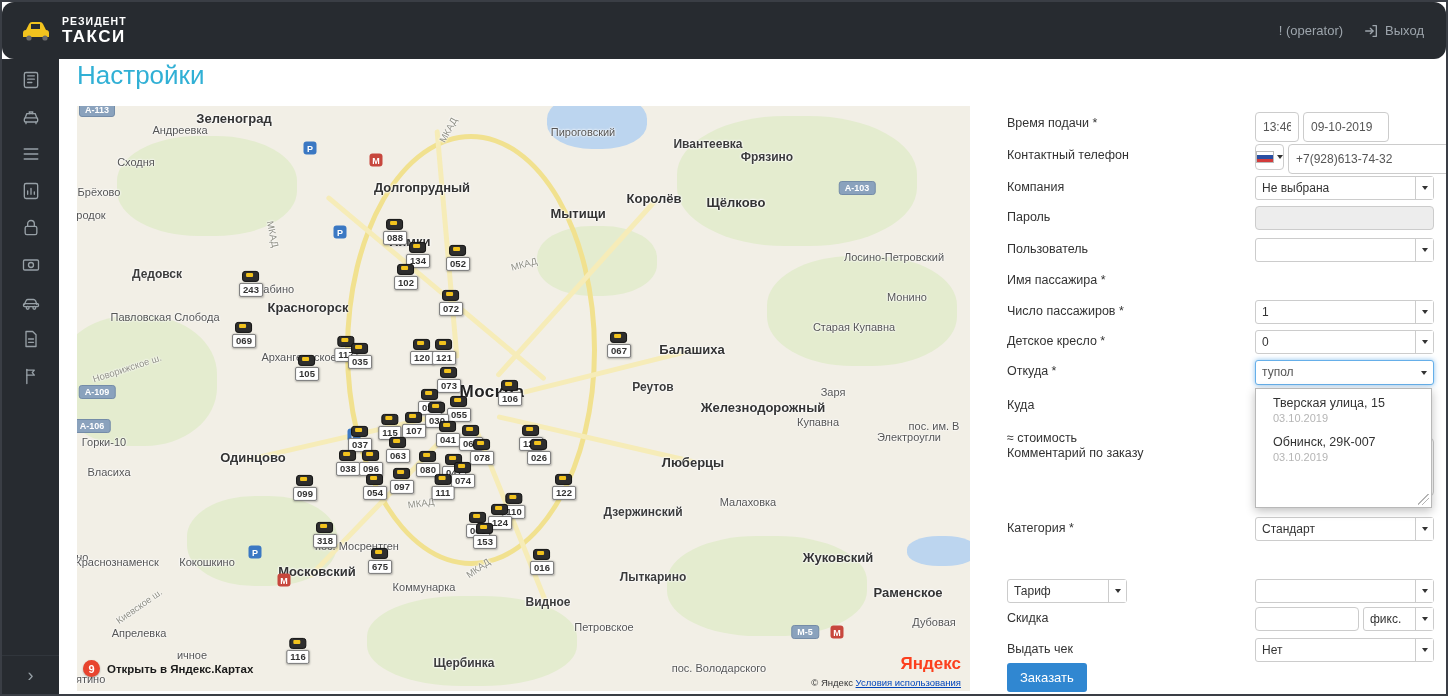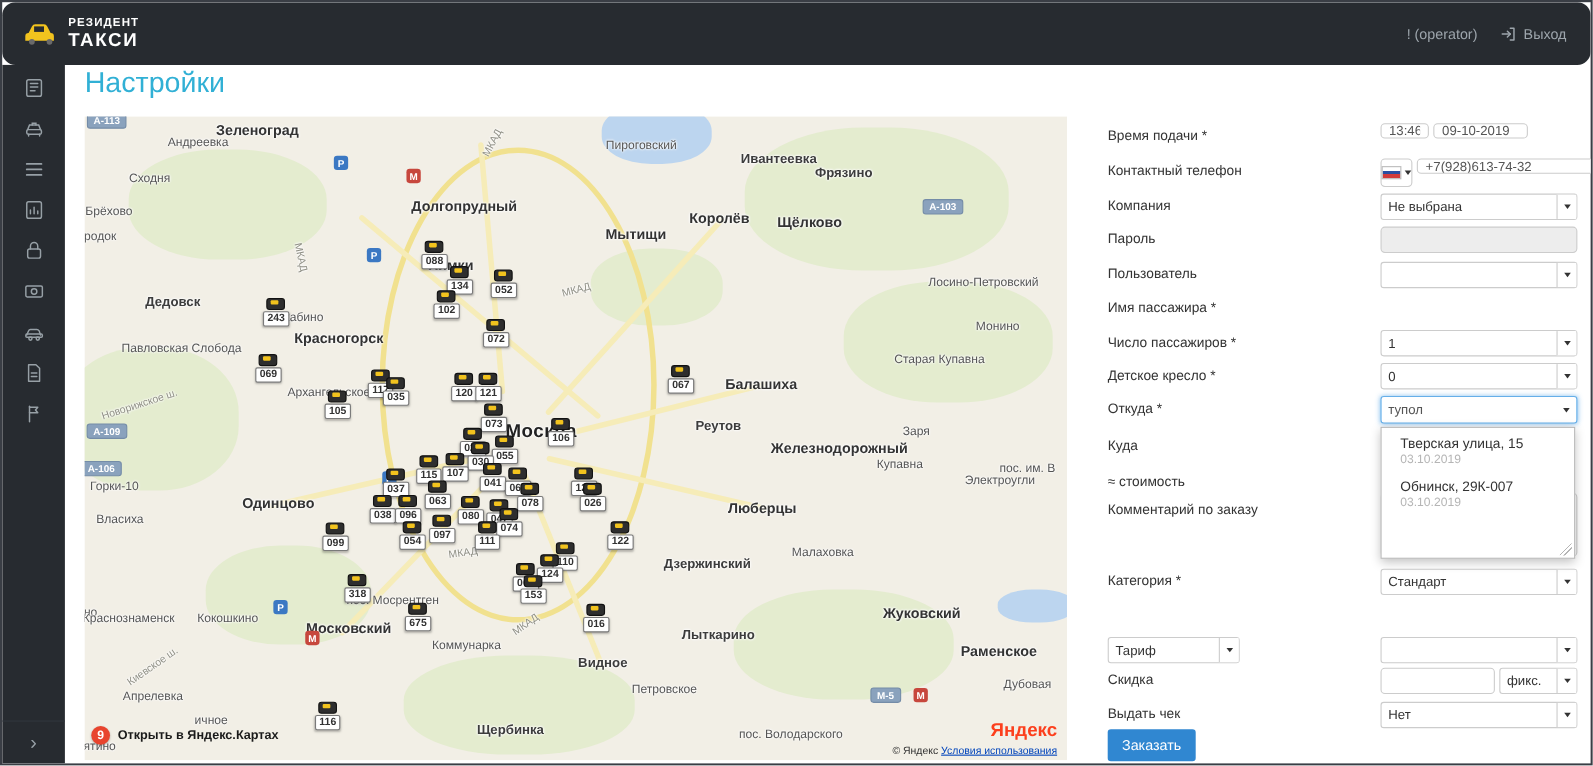--- a/index.html
+++ b/index.html
@@ -48,21 +48,21 @@
   .open-link{font-size:11.5px;font-weight:bold;color:#1a1a1a;cursor:pointer;}
   .map-logo{position:absolute;right:9px;top:548px;font-size:17px;font-weight:bold;color:#fc3f1d;z-index:6;}
   .map-copy{position:absolute;right:9px;top:571px;font-size:9.5px;color:#333;z-index:6;}
   .map-copy .terms{color:#0044bb;text-decoration:underline;cursor:pointer;}
 
   
   .panel{position:absolute;left:1005px;top:104px;width:427px;height:588px;z-index:10;}
   .frow{position:absolute;left:0;width:427px;height:28px;}
   .flabel{position:absolute;left:0;top:4px;font-size:12.5px;color:#333;white-space:nowrap;}
   .fctrl{position:absolute;left:248px;top:0;width:179px;display:flex;gap:4px;align-items:stretch;}
-  .inp{height:14px;border:1px solid #ccc;border-radius:4px;font-family:"Liberation Sans",sans-serif;font-size:12px;color:#555;padding:0 7px;box-sizing:border-box;background:#fff;}
+  .inp{height:30px;border:1px solid #ccc;border-radius:4px;font-family:"Liberation Sans",sans-serif;font-size:12px;color:#555;padding:0 7px;box-sizing:border-box;background:#fff;}
   .inp.h24{height:24px;}
   .inp.disabled{background:#ededed;}
   .select{display:flex;height:24px;border:1px solid #ccc;border-radius:3px;background:#fff;box-sizing:border-box;cursor:pointer;}
   .sel-text{flex:1;font-size:12px;color:#333;line-height:22px;padding:0 6px;overflow:hidden;white-space:nowrap;}
   .sel-btn{width:17px;border-left:1px solid #ccc;display:flex;align-items:center;justify-content:center;background:#fff;}
   .caret{width:0;height:0;border-left:3.5px solid transparent;border-right:3.5px solid transparent;border-top:4.5px solid #333;}
   .combo{display:flex;align-items:center;height:25px;border:1px solid #ccc;border-radius:3px;background:#fff;box-sizing:border-box;cursor:pointer;}
   .combo .sel-text{line-height:23px;color:#555;}
   .combo .caret{margin-right:6px;}
   .combo.focused{border-color:#66afe9;box-shadow:0 0 5px rgba(102,175,233,.8);}
@@ -547,21 +547,21 @@
     </div>
 
     <div class="frow" style="top:288px">
       <label class="flabel">Куда</label>
     </div>
 
     <div class="frow" style="top:321px">
       <label class="flabel">≈ стоимость</label>
     </div>
 
-    <div class="frow" style="top:342px;height:62px">
+    <div class="frow" style="top:332px;height:62px">
       <label class="flabel" style="top:8px">Комментарий по заказу</label>
       <div class="fctrl">
         <textarea class="ta" style=""></textarea>
       </div>
     </div>
 
     <div class="frow" style="top:411px">
       <label class="flabel">Категория *</label>
       <div class="fctrl">
         <div class="select" style="flex:1">

